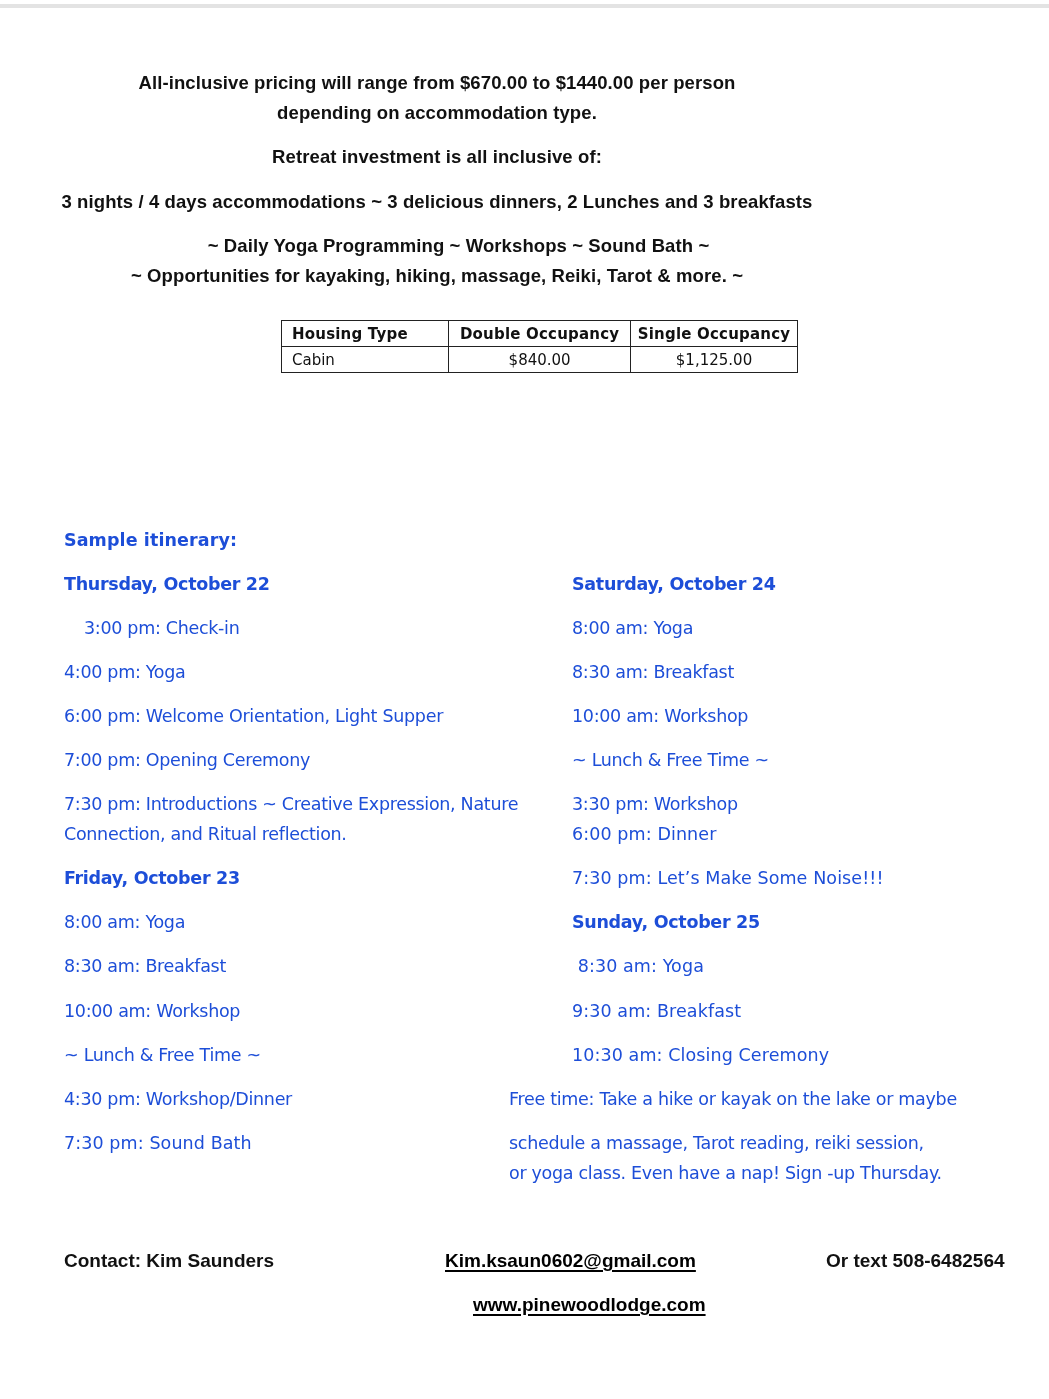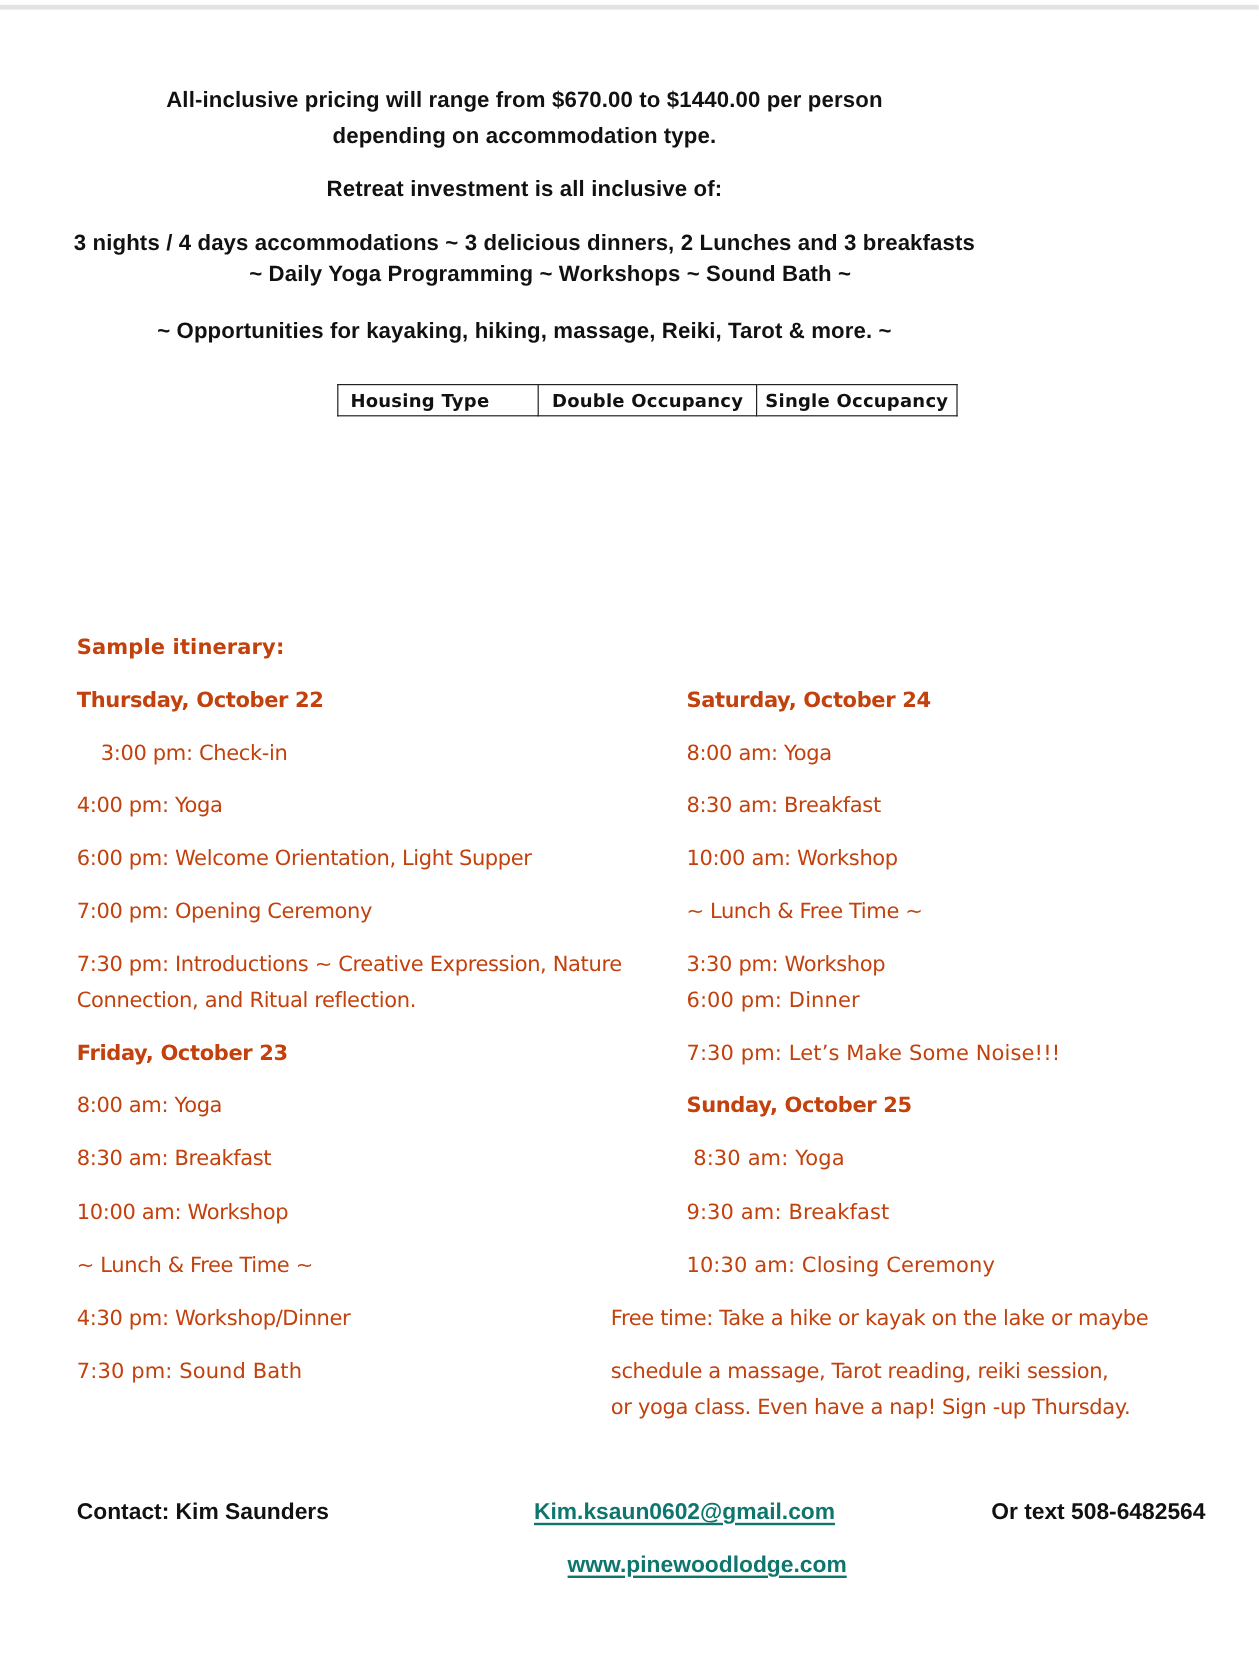--- a/index.html
+++ b/index.html
@@ -25,56 +25,61 @@
     }
     table.pricing th { font-weight: bold; font-size: 15px; letter-spacing: 0.2px; }
     table.pricing th:first-child { text-align: left; }
     table.pricing td:first-child { text-align: left; }
     table.pricing td.num { text-align: center; }
     table.pricing th.num { text-align: center; padding: 0 6px; }
     .c1 { width: 168px; } .c2 { width: 182px; } .c3 { width: 167px; }
 
     .txt {
       position: absolute; white-space: nowrap;
-      font-family: "DejaVu Sans", sans-serif; font-size: 17.5px; color: #c2410c;
+      font-family: "DejaVu Sans", sans-serif; font-size: 17.5px; color: #1d4ed8;
       letter-spacing: -0.3px;
     }
     .txt.b { font-weight: bold; }
     .txt.wide { letter-spacing: 0.1px; }
 
     .contact {
       position: absolute; white-space: nowrap;
       font-family: "Liberation Sans", sans-serif; font-weight: bold; font-size: 19px;
     }
     .link {
-      color: #0f766e; text-decoration: underline; text-decoration-thickness: 1.5px;
+      color: #000000; text-decoration: underline; text-decoration-thickness: 1.5px;
       text-underline-offset: 3px; cursor: pointer;
     }
   </style>
 </head>
 <body>
 
 <div class="top-rule"></div>
 
 <div class="center-line" style="top:72px;">All-inclusive pricing will range from $670.00 to $1440.00 per person</div>
 <div class="center-line" style="top:102px;">depending on accommodation type.</div>
 <div class="center-line" style="top:146px;">Retreat investment is all inclusive of:</div>
 <div class="center-line" style="top:191px;">3 nights / 4 days accommodations ~ 3 delicious dinners, 2 Lunches and 3 breakfasts</div>
-<div class="center-line" style="top:217px;padding-left:43px;">~ Daily Yoga Programming ~ Workshops ~ Sound Bath ~</div>
+<div class="center-line" style="top:235px;padding-left:43px;">~ Daily Yoga Programming ~ Workshops ~ Sound Bath ~</div>
 <div class="center-line" style="top:265px;">~ Opportunities for kayaking, hiking, massage, Reiki, Tarot &amp; more. ~</div>
 
 <table class="pricing">
   <thead>
     <tr>
       <th class="c1">Housing Type</th>
       <th class="c2 num">Double Occupancy</th>
       <th class="c3 num">Single Occupancy</th>
     </tr>
   </thead>
   <tbody>
+    <tr>
+      <td>Cabin</td>
+      <td class="num">$840.00</td>
+      <td class="num">$1,125.00</td>
+    </tr>
   </tbody>
 </table>
 
 <div class="txt b wide" style="left:64px; top:530px;">Sample itinerary:</div>
 
 <div class="txt b" style="left:64px; top:574px;">Thursday, October 22</div>
 <div class="txt" style="left:64px; top:618px;margin-left:20px;">3:00 pm: Check-in</div>
 <div class="txt" style="left:64px; top:662px;">4:00 pm: Yoga</div>
 <div class="txt" style="left:64px; top:706px;">6:00 pm: Welcome Orientation, Light Supper</div>
 <div class="txt" style="left:64px; top:750px;">7:00 pm: Opening Ceremony</div>

